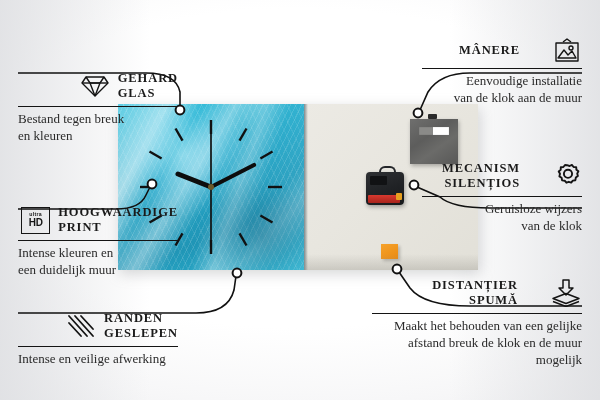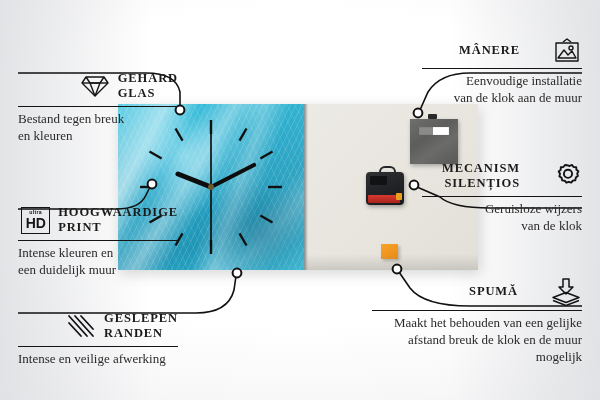--- a/index.html
+++ b/index.html
@@ -155,21 +155,21 @@
   .ico{flex:0 0 auto;display:block;}
 
   
   .hd-badge{
     width:27px;height:25px;border:1.4px solid #151515;
     display:flex;flex-direction:column;align-items:center;justify-content:center;
     line-height:1;
   }
   .hd-badge .u{font-size:5.2px;letter-spacing:.3px;color:#151515;margin-bottom:1px;
     font-family:"Liberation Sans",sans-serif;font-weight:bold;}
-  .hd-badge .h{font-size:14px;font-weight:bold;color:#151515;
+  .hd-badge .h{font-size:10px;font-weight:bold;color:#151515;
     font-family:"Liberation Sans",sans-serif;letter-spacing:-.2px;}
 </style>
 </head>
 <body>
 
 <div id="stage">
 
   <div class="bg-base"></div>
   <div class="bg-vig"></div>
   <div class="bg-cornerL"></div>
@@ -292,22 +292,22 @@
     <div class="co-head">
       <svg class="ico" width="30" height="26" viewBox="0 0 30 26">
         <g stroke="#141414" stroke-width="1.8" stroke-linecap="round">
           <line x1="3" y1="3" x2="21" y2="23"></line>
           <line x1="9" y1="3" x2="27" y2="23"></line>
           <line x1="3" y1="10" x2="15" y2="23"></line>
           <line x1="15" y1="3" x2="27" y2="16"></line>
         </g>
       </svg>
       <div>
+        <div class="co-title">RANDEN</div>
         <div class="co-title">GESLEPEN</div>
-        <div class="co-title">RANDEN</div>
       </div>
     </div>
     <div class="co-rule" style="width:160px;"></div>
     <div class="co-desc">
       <div>Intense en veilige afwerking</div>
     </div>
   </div>
 
   <div class="callout co-right" style="left:422px;top:38px;width:160px;">
     <div class="co-head">
@@ -349,20 +349,21 @@
     <div class="co-rule" style="width:160px;"></div>
     <div class="co-desc">
       <div>Geruisloze wijzers</div>
       <div>van de klok</div>
     </div>
   </div>
 
   <div class="callout co-right" style="left:372px;top:278px;width:210px;">
     <div class="co-head">
       <div>
+        <div class="co-title">DISTANȚIER</div>
         <div class="co-title">SPUMĂ</div>
       </div>
       <svg class="ico" width="32" height="28" viewBox="0 0 32 28">
         <g fill="none" stroke="#141414" stroke-width="1.5" stroke-linejoin="round">
           <path d="M13,1 H19 V9 H23 L16,16 L9,9 H13 Z"></path>
           <path d="M16,14.5 L29,19.5 L16,24.5 L3,19.5 Z"></path>
           <path d="M3,22.5 L16,27.5 L29,22.5"></path>
         </g>
       </svg>
     </div>

